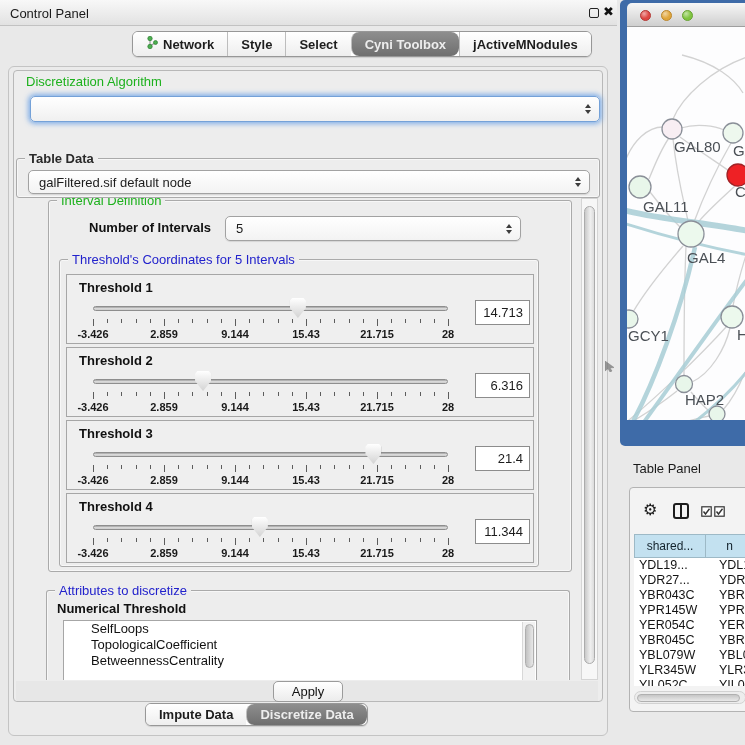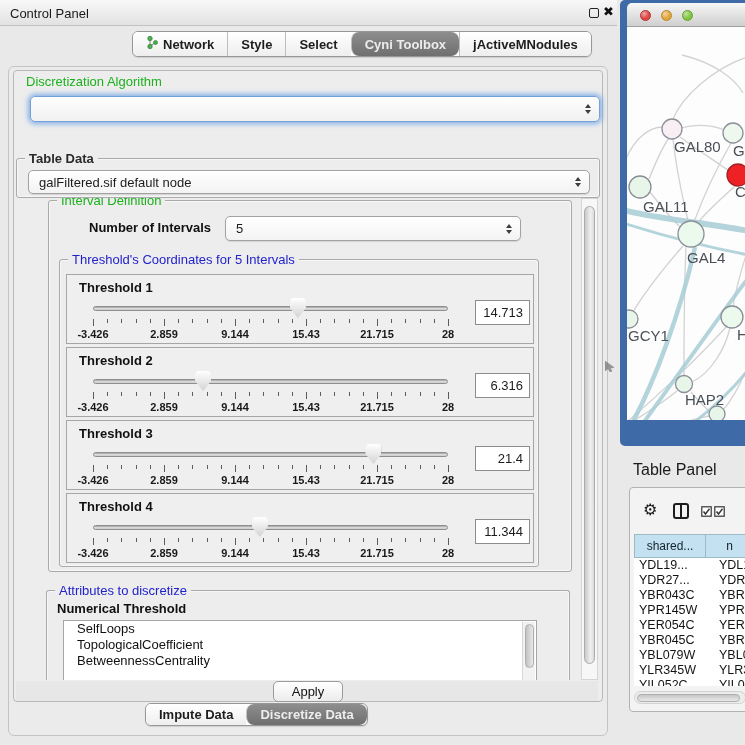--- a/index.html
+++ b/index.html
@@ -61,34 +61,34 @@
     clip-path:polygon(14% 0,86% 0,100% 14%,100% 50%,50% 100%,0 50%,0 14%);
     filter:drop-shadow(0 0 1px #7d7d7d);}
   .tick{position:absolute;width:1px;background:#5c5c5c;top:44px;}
   .tick.minor{height:4px;}
   .tick.major{height:7px;}
   .tick-label{position:absolute;top:53px;font-size:11px;font-weight:bold;color:#191919;transform:translateX(-50%);white-space:nowrap;}
   .val-box{position:absolute;left:408px;top:25px;width:55px;height:25px;background:#fff;border:1px solid #8c8c8c;
     font-size:13px;text-align:right;line-height:23px;padding-right:6px;}
   
   .listbox{position:absolute;background:#fff;border:1px solid #a6a6a6;overflow:hidden;}
-  .list-item{padding-left:13px;font-size:13px;line-height:16px;color:#111;white-space:nowrap;}
+  .list-item{padding-left:27px;font-size:13px;line-height:16px;color:#111;white-space:nowrap;}
   .list-scroll{position:absolute;right:1px;top:1px;width:13px;bottom:1px;background:#f2f2f2;border-left:1px solid #d8d8d8;}
   .list-thumb{position:absolute;left:1.5px;top:2px;width:9px;height:44px;border-radius:5px;
     background:linear-gradient(90deg,#c2c2c2,#e8e8e8);border:1px solid #aeaeae;}
   .btn{position:absolute;background:linear-gradient(#ffffff,#ececec);border:1px solid #9b9b9b;border-radius:5px;
     font-size:13px;text-align:center;color:#111;}
   
   .net-window{position:absolute;left:620px;top:0;width:125px;height:446px;background:#3e6ba8;border-radius:5px 0 0 5px;}
   .net-titlebar{position:absolute;left:7px;top:3px;width:118px;height:24px;border-radius:5px 0 0 0;
     background:linear-gradient(#f7f7f7,#cfcfcf);border-bottom:1px solid #9f9f9f;}
   .light{position:absolute;top:6.5px;width:11px;height:11px;border-radius:50%;}
   .net-canvas{position:absolute;left:7px;top:27px;width:118px;height:393px;background:#fdfdfe;overflow:hidden;}
   
-  .tp-label{position:absolute;left:633px;top:461px;font-size:16px;color:#1a1a1a;}
+  .tp-label{position:absolute;left:633px;top:461px;font-size:13px;color:#1a1a1a;}
   .tp-box{position:absolute;left:629px;top:487px;width:120px;height:225px;background:#f3f3f3;
     border:1px solid #b3b3b3;border-radius:4px;}
   .tp-toolbar{position:absolute;left:0;top:0;width:100%;height:44px;}
   .tp-header{position:absolute;left:4px;top:46px;height:24px;display:flex;}
   .tp-cell{background:#c3e1f0;border:1px solid #9db9c6;font-size:12px;color:#12222c;
     display:flex;align-items:center;justify-content:center;white-space:nowrap;overflow:hidden;}
   .tp-rows{position:absolute;left:4px;top:70px;width:114px;height:128px;background:#fff;overflow:hidden;}
   .tp-row{position:relative;height:15px;font-size:12.5px;color:#141414;}
   .tp-c1{position:absolute;left:5px;top:0;white-space:nowrap;}
   .tp-c2{position:absolute;left:85px;top:0;white-space:nowrap;}

